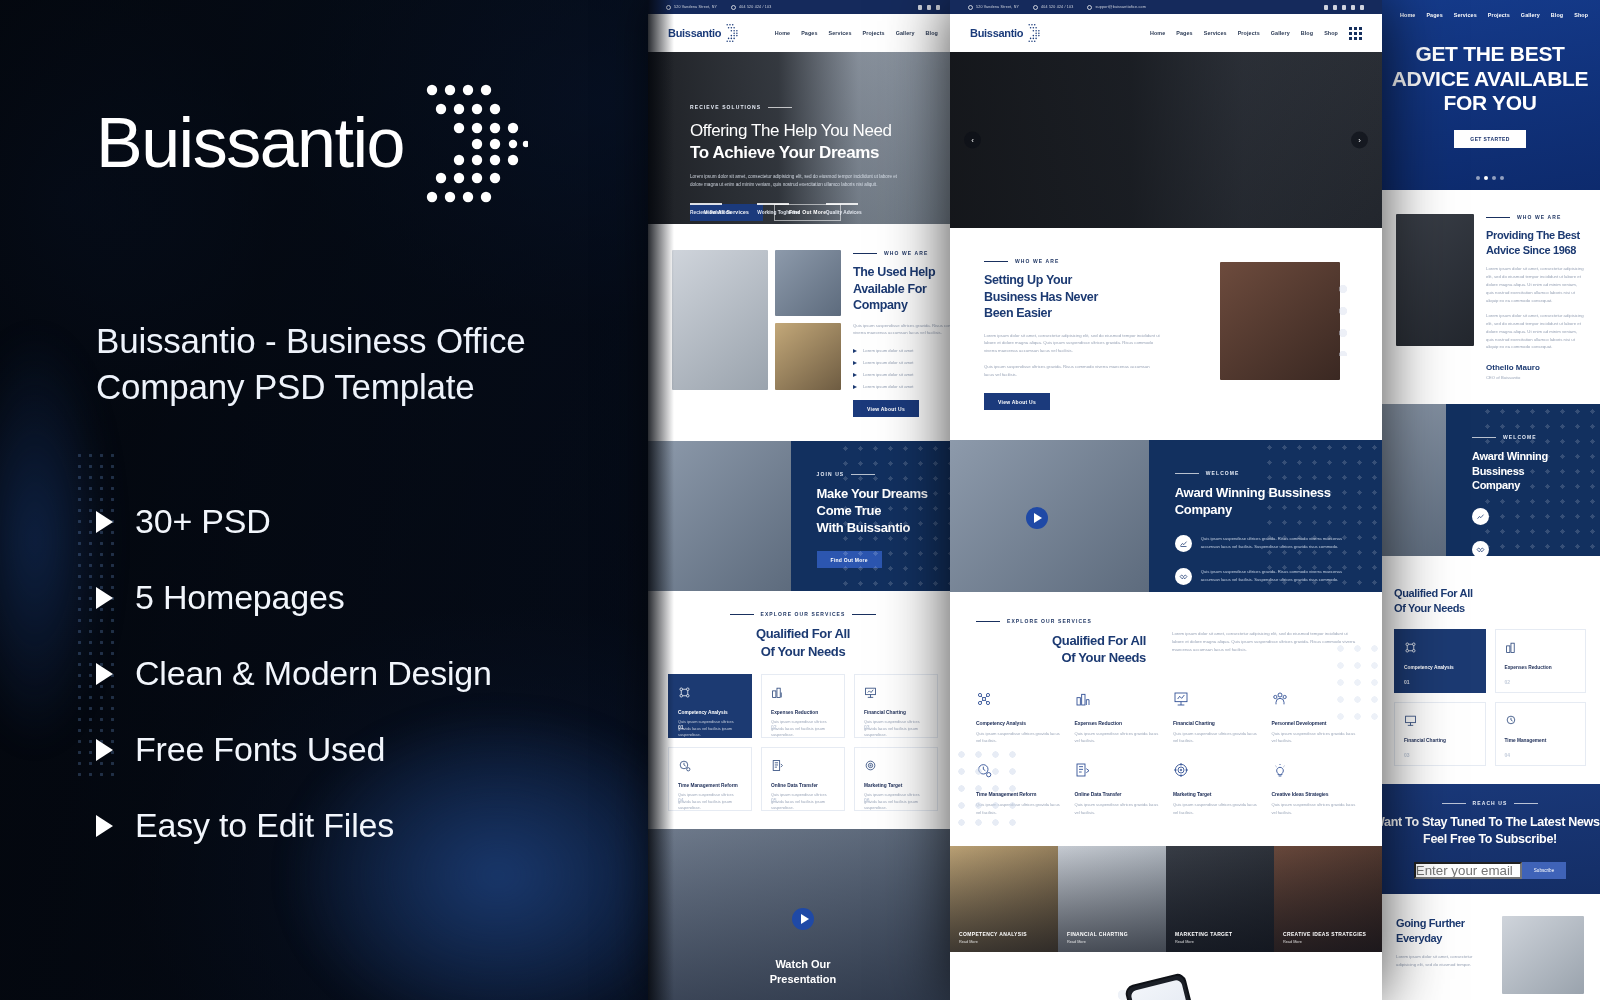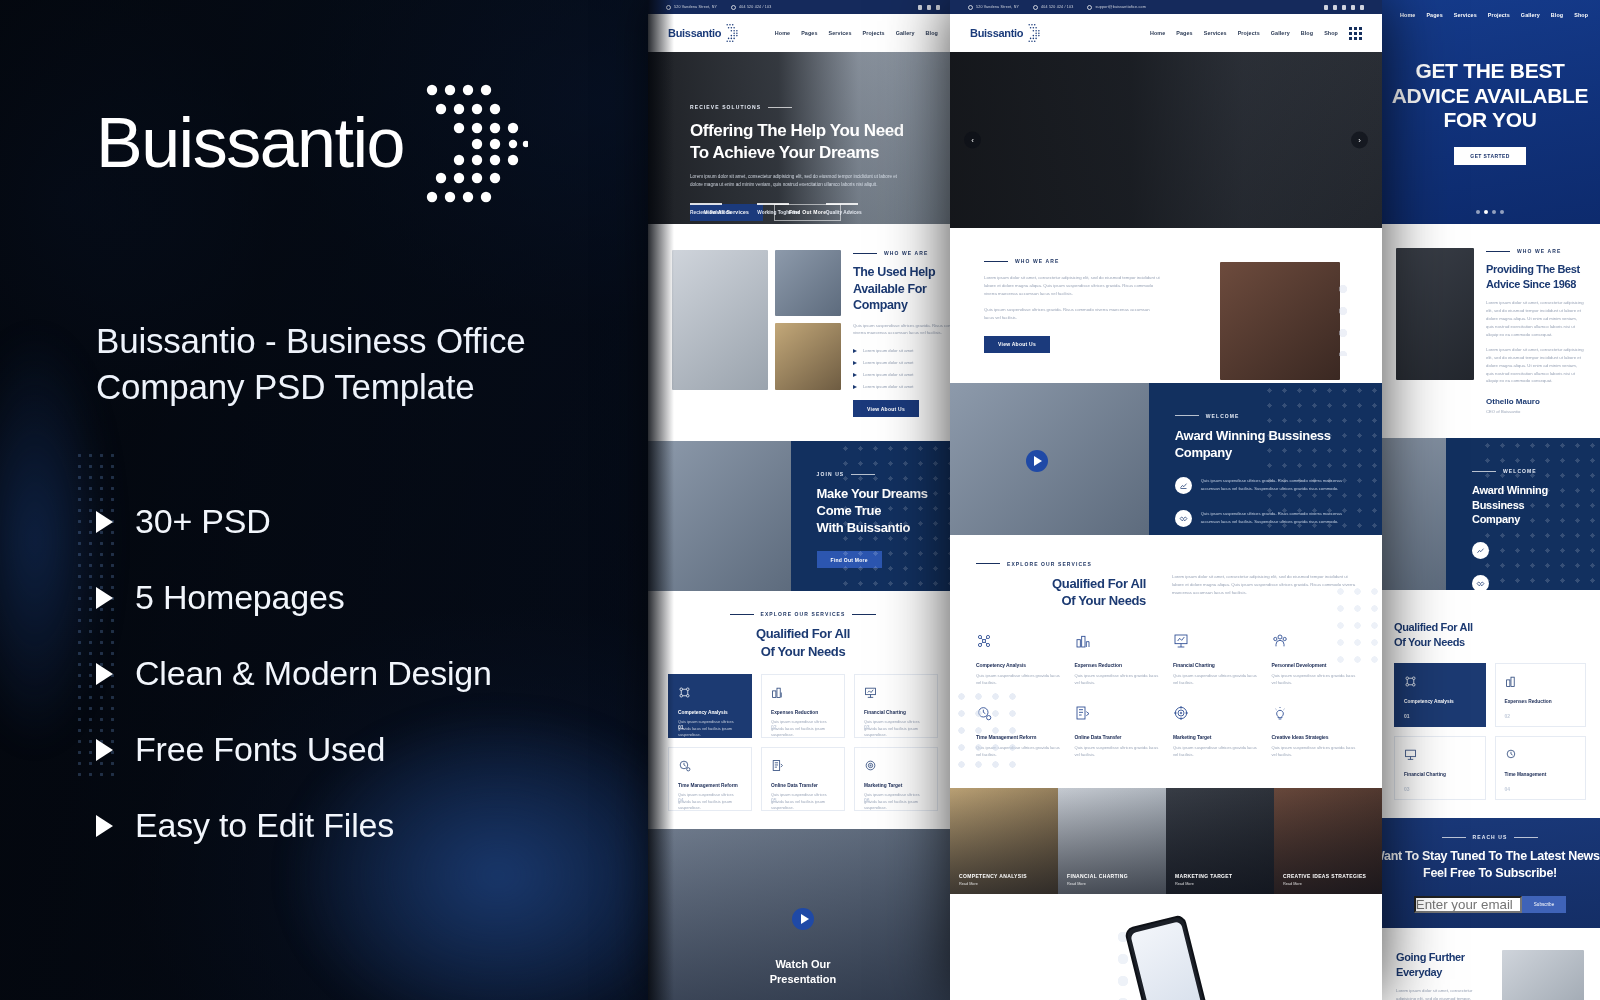--- a/index.html
+++ b/index.html
@@ -89,21 +89,21 @@
   
   .hero { position:relative; height:172px; overflow:hidden; background:#2e3238; }
   .hero-photo { position:absolute; inset:0; }
   .hero-shade { position:absolute; inset:0; background: linear-gradient(90deg, rgba(18,20,24,.92) 0%, rgba(20,23,28,.78) 42%, rgba(20,23,28,.18) 68%, rgba(20,23,28,.05) 100%); }
   .hero-body { position:absolute; left:42px; top:52px; width:240px; }
   .eyebrow { display:flex; align-items:center; gap:7px; color:#e7ecf6; font-size:5px; letter-spacing:1.1px; font-weight:700; }
   .eyebrow .rule { width:24px; height:1px; background:rgba(255,255,255,.7); display:block; }
   .eyebrow.dark { color:#19305f; }
   .eyebrow.dark .rule { background:#19305f; }
   .hero-title { margin-top:10px; color:#fff; font-size:17px; line-height:1.28; font-weight:700; letter-spacing:-.4px; }
-  .hero-title .thin { font-weight:700; }
+  .hero-title .thin { font-weight:400; }
   .hero-para { margin-top:9px; color:rgba(232,238,248,.82); font-size:4.6px; line-height:1.75; width:210px; }
   .hero-btns { margin-top:15px; display:flex; gap:11px; }
   .btn { display:inline-flex; align-items:center; justify-content:center; height:17px; padding:0 14px; font-size:5px; font-weight:700; letter-spacing:.25px; }
   .btn-solid { background:#1b3a7c; color:#fff; }
   .btn-ghost { border:1px solid rgba(255,255,255,.55); color:#fff; }
   .hero-arrow { position:absolute; left:14px; top:50%; transform:translateY(-50%); width:17px; height:17px; border-radius:50%; background:rgba(12,15,22,.62); color:#fff; display:flex; align-items:center; justify-content:center; font-size:8px; }
   .hero-arrow.r { left:auto; right:14px; }
   .hero-tabs { position:absolute; left:42px; bottom:9px; display:flex; gap:26px; }
   .hero-tab { color:rgba(240,244,252,.9); font-size:4.8px; font-weight:700; }
   .hero-tab .bar { display:block; width:32px; height:1.6px; background:rgba(255,255,255,.85); margin-bottom:5px; }
@@ -164,21 +164,21 @@
   .folio-cap { position:absolute; left:9px; bottom:8px; }
   .folio-title { color:#fff; font-size:5px; font-weight:700; letter-spacing:.35px; }
   .folio-more { color:rgba(255,255,255,.8); font-size:3.8px; margin-top:3px; }
 
   
   .duo { display:flex; align-items:center; justify-content:center; gap:18px; padding:26px 20px; position:relative; }
   .phone { width:62px; height:100px; border-radius:9px; background:#1b1f27; border:2px solid #0e1117; transform:rotate(-14deg); position:relative; overflow:hidden; }
   .phone:after { content:""; position:absolute; inset:4px 3px; border-radius:6px; background:linear-gradient(160deg,#f2f5fa,#d8e0ec); }
 
   
-  .bighero { position:relative; height:224px; overflow:hidden; background:#0f3f97; }
+  .bighero { position:relative; height:190px; overflow:hidden; background:#0f3f97; }
   .bighero-ov { position:absolute; inset:0; background:linear-gradient(180deg, rgba(16,54,136,.80), rgba(12,42,110,.88)); }
   .bighero-inner { position:absolute; inset:0; display:flex; flex-direction:column; align-items:center; justify-content:center; }
   .bighero-title { color:#fff; font-size:21px; font-weight:700; line-height:1.18; text-align:center; letter-spacing:-.3px; white-space:nowrap; }
   .bighero-btn { margin-top:14px; background:#fff; color:#17306a; font-size:5px; font-weight:700; padding:6px 16px; letter-spacing:.4px; }
   .bighero-dots { position:absolute; bottom:10px; left:50%; transform:translateX(-50%); display:flex; gap:4px; }
   .bighero-dots span { width:4px; height:4px; border-radius:50%; background:rgba(255,255,255,.55); }
   .bighero-dots span.on { background:#fff; }
 
   .quote-name { color:#1c3a72; font-size:8px; font-weight:700; margin-top:12px; }
   .quote-role { color:#9aa5b8; font-size:4.2px; margin-top:3px; }
@@ -746,20 +746,25 @@
         <div class="hero-arrow">‹</div>
         <div class="hero-arrow r">›</div>
       </div>
 
       <div class="sec about" style="padding:30px 34px">
         <div class="about-copy" style="width:175px">
           <div class="eyebrow dark">
               <i class="rule"></i>
               <span>WHO WE ARE</span>
             </div>
+          <div class="about-title h-blue">
+            <span>Setting Up Your</span><br>
+            <span>Business Has Never</span><br>
+            <span>Been Easier</span>
+          </div>
           <p class="para" style="margin-top:10px">Lorem ipsum dolor sit amet, consectetur adipisicing elit, sed do eiusmod tempor incididunt ut labore et dolore magna aliqua. Quis ipsum suspendisse ultrices gravida. Risus commodo viverra maecenas accumsan lacus vel facilisis.</p>
           <p class="para" style="margin-top:8px">Quis ipsum suspendisse ultrices gravida. Risus commodo viverra maecenas accumsan lacus vel facilisis.</p>
           <span class="btn btn-solid" style="margin-top:14px">View About Us</span>
         </div>
         <div style="position:relative;flex:1">
           <div class="ph photo-brick" style="position:absolute;right:8px;top:4px;width:120px;height:118px"></div>
           <div style="position:absolute;right:-6px;top:20px;width:22px;height:78px;opacity:.45;background-image:radial-gradient(#d6dded 4px,transparent 4.4px);background-size:22px 22px"></div>
         </div>
       </div>
 

